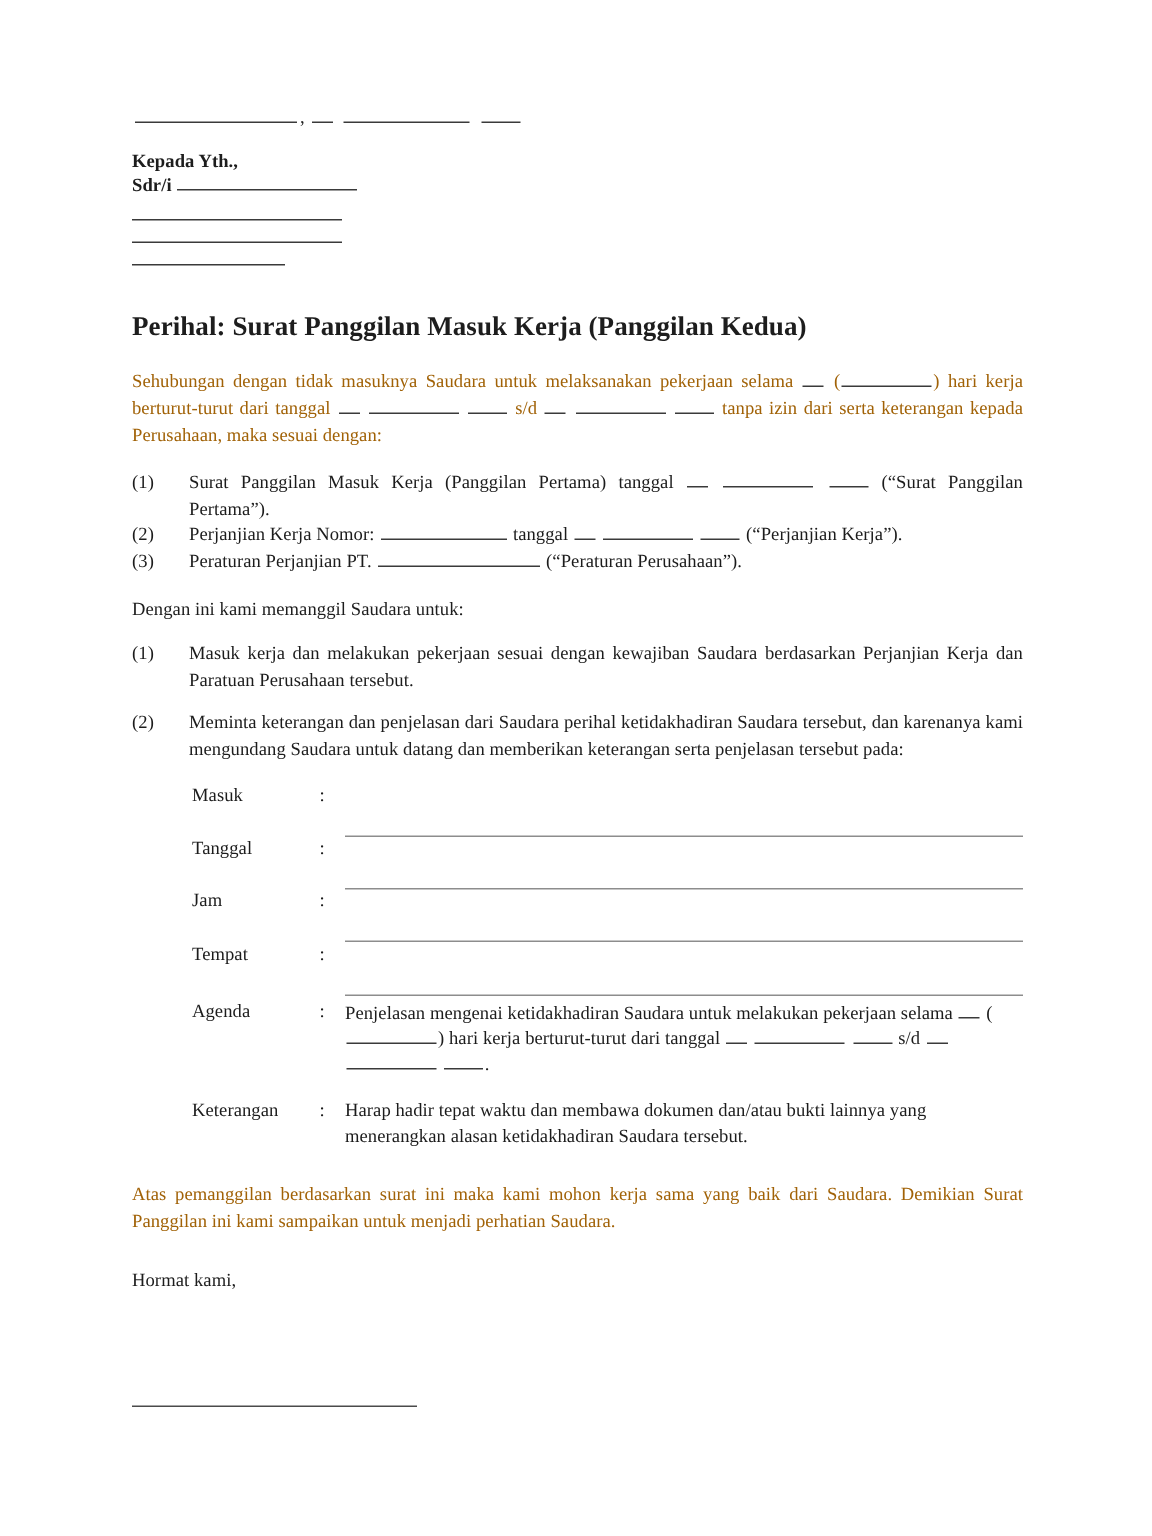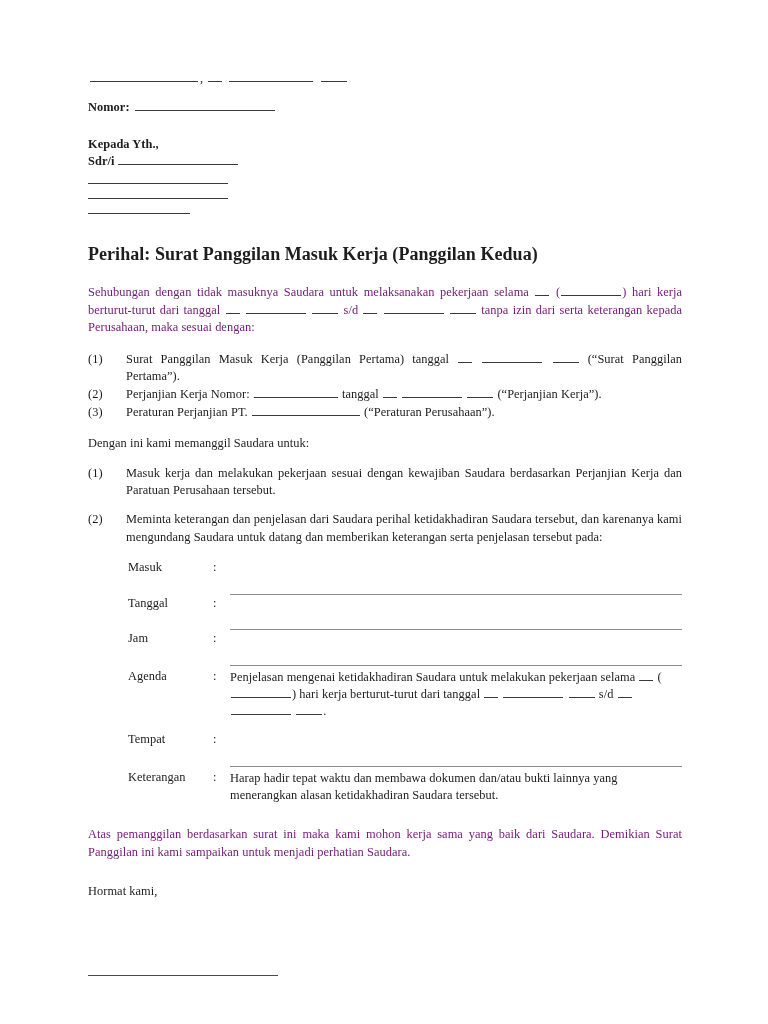--- a/index.html
+++ b/index.html
@@ -37,21 +37,21 @@
   .line {
     font-size: 12.4px;
     line-height: 1.33;
     color: #1d1d1d;
     letter-spacing: .05px;
   }
   .para {
     font-size: 12.4px;
     line-height: 1.42;
     text-align: justify;
-    color: #701a75;
+    color: #a16207;
     letter-spacing: .05px;
   }
   .bold { font-weight: bold; }
 
   
   .blank {
     display: inline-block;
     border-bottom: 1.1px solid #3a3a3a;
     height: 0.82em;
     vertical-align: baseline;
@@ -146,23 +146,20 @@
 <div class="page">
   <div class="content">
 
     <div class="line date-line">
       <span class="blank b-xl"></span><span>,</span>
       <span class="blank b-xs"></span>
       <span class="blank b-lg"></span>
       <span class="blank b-sm"></span>
     </div>
 
-    <div class="line nomor-row">
-      <span class="bold">Nomor:</span><span class="blank"></span>
-    </div>
 
     <div class="line kepada bold">Kepada Yth.,</div>
     <div class="line sdr-row">
       <span class="bold">Sdr/i</span><span class="blank"></span>
     </div>
     <div class="addr-line addr-1"></div>
     <div class="addr-line addr-2"></div>
     <div class="addr-line addr-3"></div>
 
     <div class="line perihal">
@@ -249,44 +246,44 @@
         <tr>
           <td class="f-label">Tanggal</td>
           <td class="f-colon">:</td>
           <td class="f-value"></td>
         </tr>
         <tr>
           <td class="f-label">Jam</td>
           <td class="f-colon">:</td>
           <td class="f-value"></td>
         </tr>
+        <tr>
+          <td class="f-label">Tempat</td>
+          <td class="f-colon">:</td>
+          <td class="f-value"></td>
+        </tr>
+
         <tr>
           <td class="f-label agenda-label" style="padding-top:3px;">Agenda</td>
           <td class="f-colon" style="padding-top:3px;padding-bottom:0 !important;">:</td>
           <td style="padding-top:3px;padding-bottom:10px;">
             <span>Penjelasan mengenai ketidakhadiran Saudara untuk melakukan pekerjaan selama</span>
             <span class="blank b-xs"></span>
             (<span class="blank b-md"></span><span>) hari kerja berturut-turut dari tanggal</span>
             <span class="blank b-xs"></span>
             <span class="blank b-md"></span>
             <span class="blank b-sm"></span>
             <span>s/d</span>
             <span class="blank b-xs"></span>
             <span class="blank b-md"></span>
             <span class="blank b-sm"></span>.
           </td>
         </tr>
 
         <tr>
-          <td class="f-label">Tempat</td>
-          <td class="f-colon">:</td>
-          <td class="f-value"></td>
-        </tr>
-
-        <tr>
           <td class="f-label ket-label" style="padding-top:3px;">Keterangan</td>
           <td class="f-colon" style="padding-top:3px;padding-bottom:0 !important;">:</td>
           <td style="padding-top:3px;">Harap hadir tepat waktu dan membawa dokumen dan/atau bukti lainnya yang menerangkan alasan ketidakhadiran Saudara tersebut.</td>
         </tr>
       </tbody>
     </table>
 
     <div class="para closing">Atas pemanggilan berdasarkan surat ini maka kami mohon kerja sama yang baik dari Saudara. Demikian Surat Panggilan ini kami sampaikan untuk menjadi perhatian Saudara.</div>
     <div class="line hormat">Hormat kami,</div>
 

